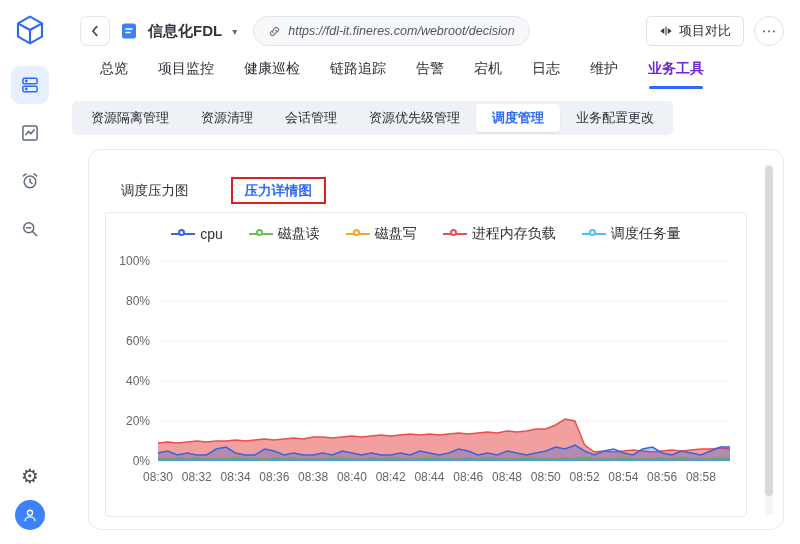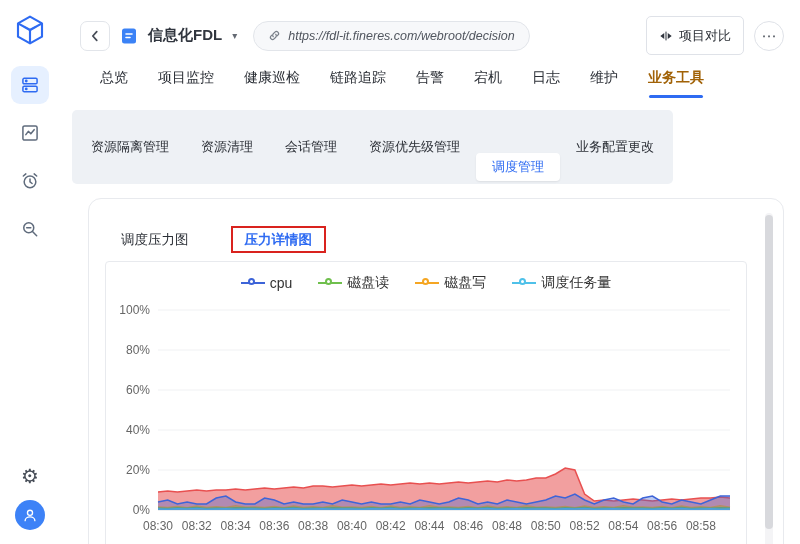--- a/index.html
+++ b/index.html
@@ -27,38 +27,38 @@
   .back-btn { width:30px; height:30px; border:1px solid #e2e5ea; border-radius:7px; background:#fff;
     display:flex; align-items:center; justify-content:center; cursor:pointer; color:#474d57; }
   .doc-icon { width:18px; height:18px; }
   .proj-title { font-size:15px; font-weight:bold; color:#31363f; }
   .caret { font-size:10px; color:#646a73; cursor:pointer; }
   .url-pill { display:flex; align-items:center; gap:7px; height:30px; padding:0 14px;
     border:1px solid #e2e5ea; border-radius:16px; background:#f7f8fa; color:#51565f;
     font-size:12.5px; margin-left:6px; cursor:text;font-style:italic; }
   .url-pill svg { width:13px; height:13px; color:#7a808a; }
   .spacer { flex:1; }
-  .compare-btn { display:flex; align-items:center; gap:6px; height:39px; padding:0 12px;
+  .compare-btn { display:flex; align-items:center; gap:6px; height:30px; padding:0 12px;
     border:1px solid #dfe2e8; border-radius:5px; background:#fff; font-size:13px; color:#2b2f36;
     cursor:pointer; }
   .compare-btn svg { width:14px; height:14px; color:#31363f; }
   .more-btn { width:30px; height:30px; border:1px solid #dfe2e8; border-radius:50%; background:#fff;
     color:#474d57; font-size:15px; display:flex; align-items:center; justify-content:center;
     cursor:pointer; }
 
   .tabs { display:flex; gap:30px; padding:8px 20px 0 40px; font-size:14px; }
   .tab { padding-bottom:11px; position:relative; cursor:pointer; color:#2b2f36; font-weight:500; }
-  .tab.active { color:#a16207; font-weight:bold;font-family:Liberation Mono, monospace; }
+  .tab.active { color:#6d28d9; font-weight:bold;font-family:Liberation Mono, monospace; }
   .tab.active::after { content:""; position:absolute; left:1px; right:1px; bottom:0; height:3px;
     background:#2E6BF2; border-radius:2px; }
 
   .subtabs { display:inline-flex; align-items:center; background:#eef1f5; border-radius:5px;
     padding:3px; margin:12px 0 0 12px; width:max-content; font-size:13px; }
   .subtab { padding:5px 16px; border-radius:4px; cursor:pointer; color:#2b2f36; white-space:nowrap; }
-  .subtab.active { background:#fff; color:#2E6BF2; font-weight:normal; box-shadow:0 1px 2px rgba(0,0,0,.08);margin-top:40px; }
+  .subtab.active { background:#fff; color:#2E6BF2; font-weight:bold; box-shadow:0 1px 2px rgba(0,0,0,.08); }
 
   .card { position:relative; margin:14px 16px 14px 28px; border:1px solid #e8eaee; border-radius:13px;
     flex:1; padding:28px 36px 12px 16px; display:flex; flex-direction:column; }
   .panel-tabs { display:flex; gap:56px; padding:4px 0 12px 16px; font-size:13.5px; position:relative; }
   .panel-tab { cursor:pointer; color:#2b2f36; }
   .panel-tab.active { color:#2E6BF2; font-weight:bold; }
   .ptab-wrap { position:relative; display:inline-block; }
   .highlight-box { position:absolute; left:-14px; right:-14px; top:-5px; bottom:-4px;
     border:2px solid #d9231e; pointer-events:none; }
 
@@ -202,20 +202,27 @@
               <span class="ldot" style="border-color: rgb(111, 191, 77);"></span>
             </span>
             <span>磁盘读</span>
           </span>
           <span class="legend-item">
             <span class="lmark">
               <span class="lline" style="background: rgb(245, 166, 35);"></span>
               <span class="ldot" style="border-color: rgb(245, 166, 35);"></span>
             </span>
             <span>磁盘写</span>
+          </span>
+          <span class="legend-item">
+            <span class="lmark">
+              <span class="lline" style="background: rgb(232, 80, 80);"></span>
+              <span class="ldot" style="border-color: rgb(232, 80, 80);"></span>
+            </span>
+            <span>进程内存负载</span>
           </span>
           <span class="legend-item">
             <span class="lmark">
               <span class="lline" style="background: rgb(79, 193, 233);"></span>
               <span class="ldot" style="border-color: rgb(79, 193, 233);"></span>
             </span>
             <span>调度任务量</span>
           </span>
         </div>
       <svg id="chart" width="624" height="248" viewBox="0 0 624 248">

